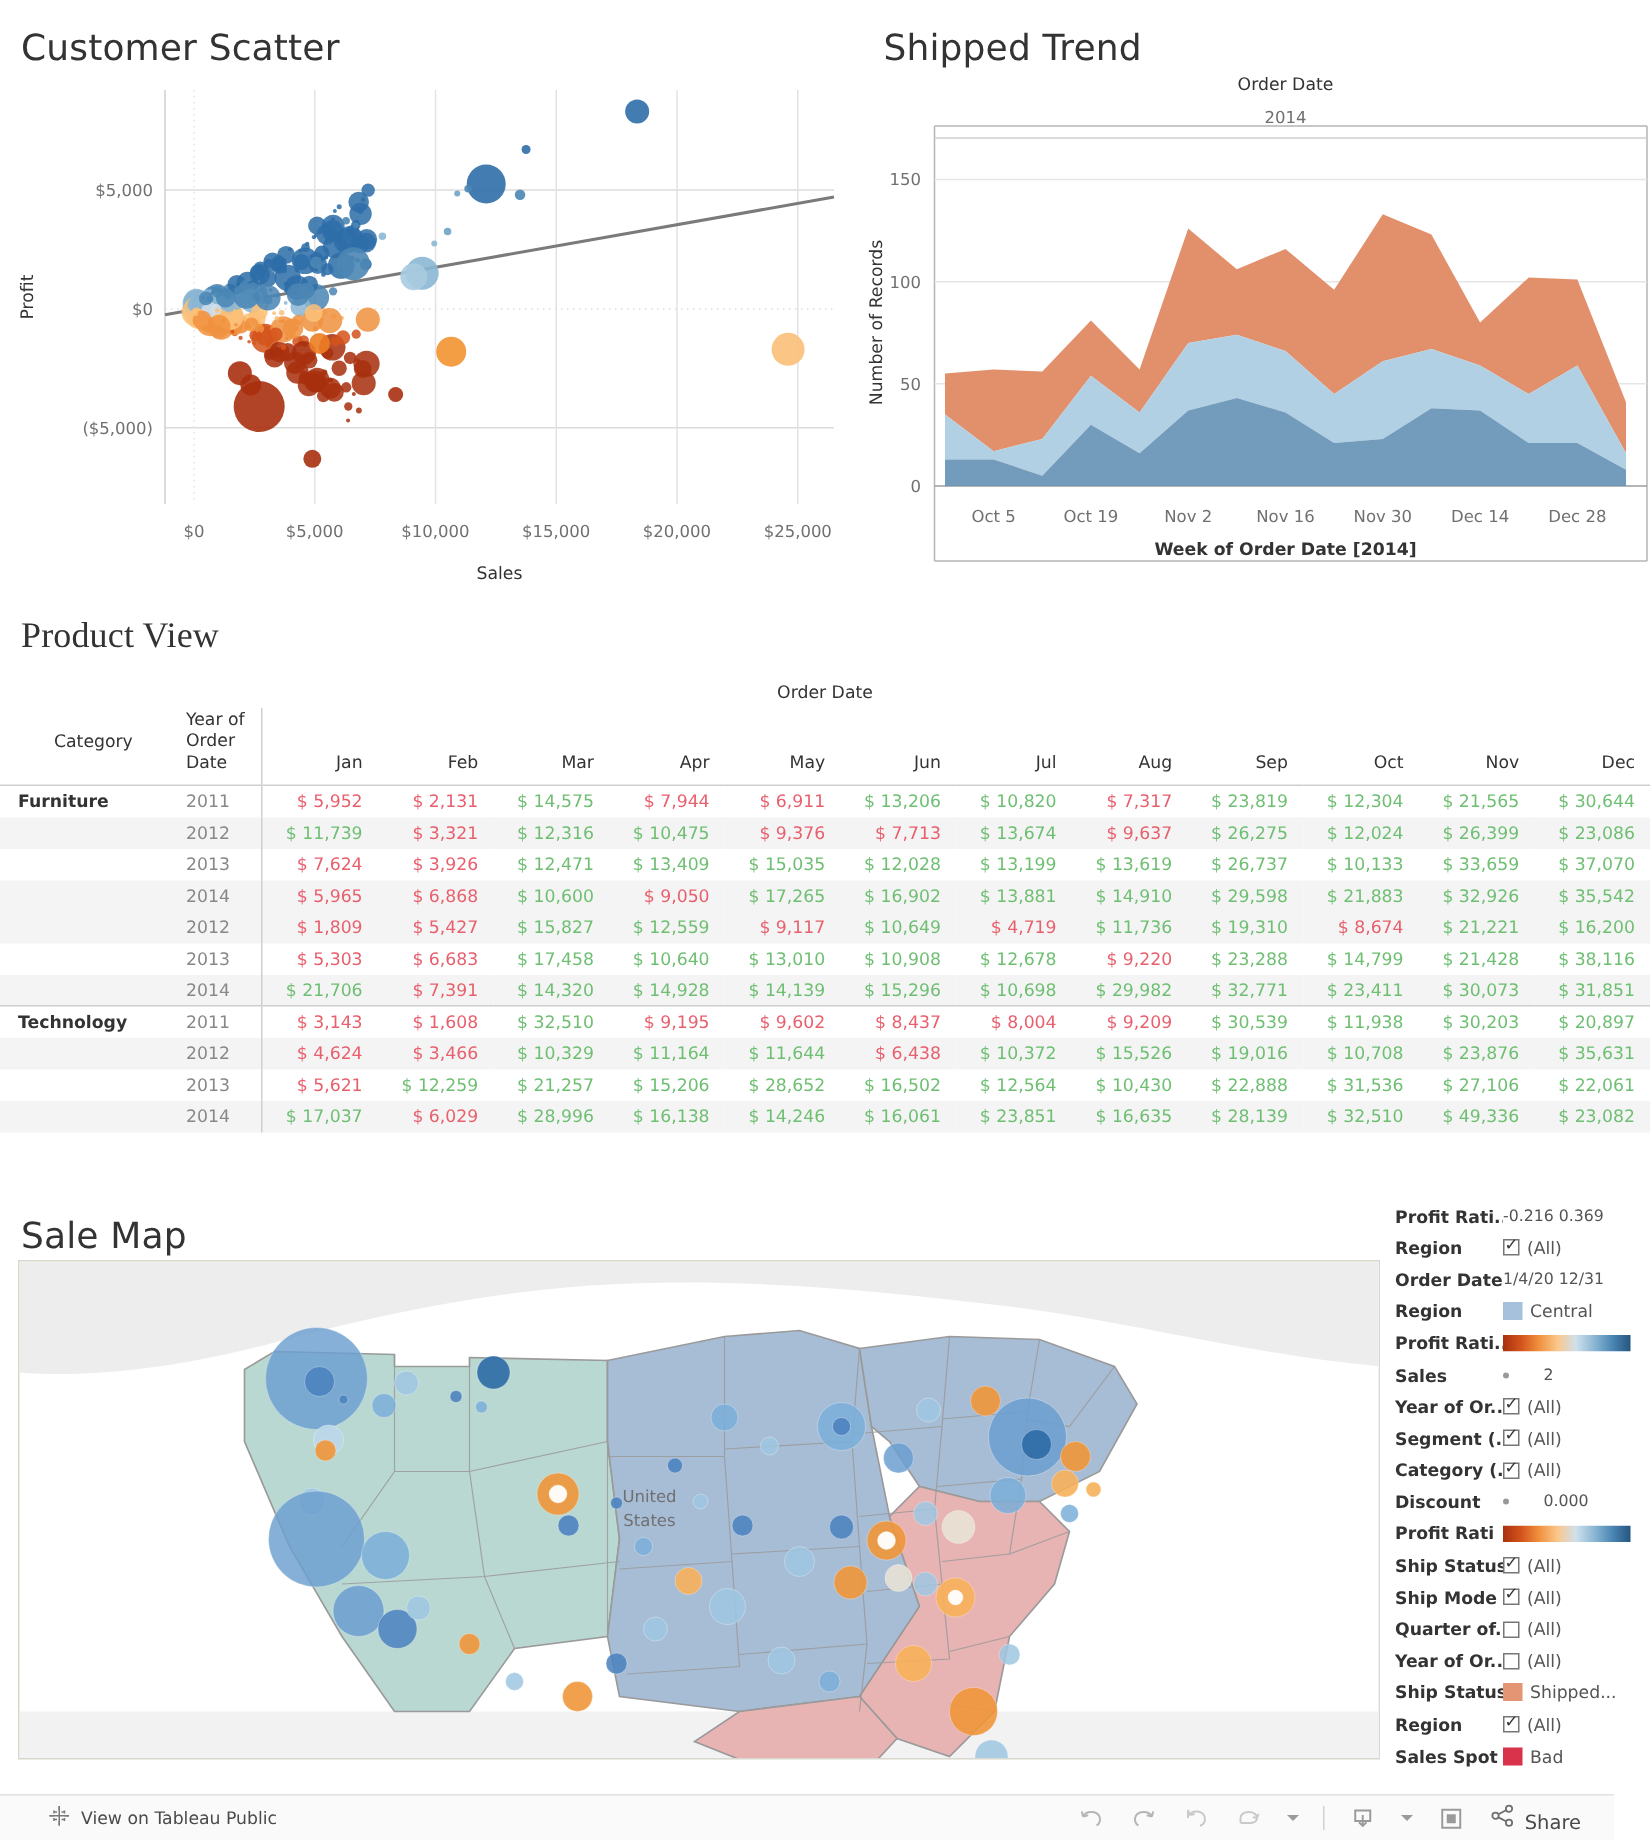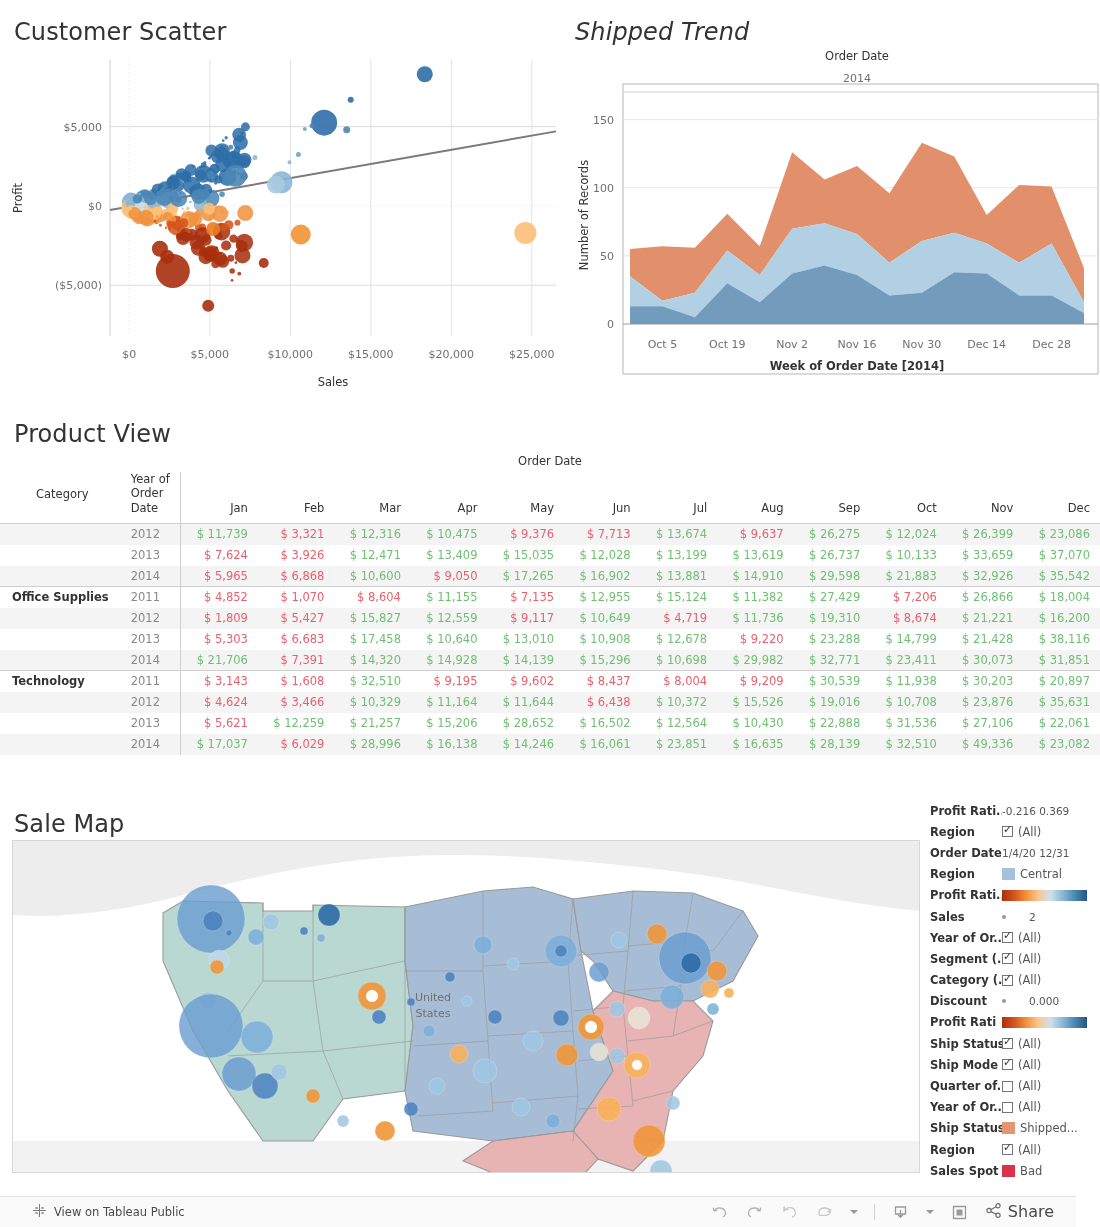--- a/index.html
+++ b/index.html
@@ -20,26 +20,26 @@
   }
 
   
   .top-row { position: absolute; left: 0; top: 0; width: 1100px; height: 400px; }
 
   .scatter-panel { position: absolute; left: 0; top: 0; width: 566px; height: 400px; }
   .scatter-panel .viz-title { position: absolute; left: 14px; top: 20px; }
   .scatter-plot { position: absolute; left: 0; top: 46px; width: 566px; height: 354px; }
 
   .trend-panel { position: absolute; left: 570px; top: 0; width: 530px; height: 400px; }
-  .trend-panel .viz-title { position: absolute; left: 5px; top: 20px; font-style: italic; }
+  .trend-panel .viz-title { position: absolute; left: 19px; top: 20px; }
   .trend-plot { position: absolute; left: 0; top: 46px; width: 530px; height: 354px; }
 
   
   .table-panel { position: absolute; left: 0; top: 404px; width: 1100px; height: 396px; }
-  .table-panel .viz-title { position: absolute; left: 14px; top: 18px; }
+  .table-panel .viz-title { position: absolute; left: 14px; top: 8px; font-family: Liberation Serif, serif; }
   .order-date-hdr {
     position: absolute; left: 0; top: 50px; width: 1100px;
     text-align: center; font-size: 11.5px; color: #333; font-weight: 400;
   }
   table.pv {
     position: absolute; left: 0; top: 68px;
     width: 1100px; border-collapse: collapse;
     font-size: 11.5px;
   }
   table.pv th {
@@ -120,21 +120,21 @@
     background: #fafafa; border-top: 1px solid #e0e0e0;
     display: flex; align-items: center;
   }
   .tb-left { display: flex; align-items: center; gap: 7px; margin-left: 32px; }
   .tb-left .tb-text { font-size: 11.5px; color: #4a4a4a; }
   .tb-right {
     margin-left: auto; display: flex; align-items: center; gap: 16px; margin-right: 22px;
   }
   .tb-icon { display: flex; align-items: center; justify-content: center; color: #b5b5b5; }
   .tb-sep { width: 1px; height: 16px; background: #d2d2d2; }
-  .tb-share { display: flex; align-items: flex-start; gap: 6px; color: #4a4a4a; font-size: 16px; }
+  .tb-share { display: flex; align-items: flex-end; gap: 6px; color: #4a4a4a; font-size: 13px; }
   .caret { width:0;height:0;border-left:4px solid transparent;border-right:4px solid transparent;border-top:4px solid #9a9a9a; }
 
   
   .ax { font-size: 11px; fill: #707070; font-family: "DejaVu Sans", sans-serif; }
   .axb { font-size: 11.5px; fill: #333333; font-family: "DejaVu Sans", sans-serif; }
 </style>
 </head>
 <body>
 
 <div class="dash">
@@ -588,20 +588,36 @@
             <th>Jun</th>
             <th>Jul</th>
             <th>Aug</th>
             <th>Sep</th>
             <th>Oct</th>
             <th>Nov</th>
             <th>Dec</th>
           </tr>
       </thead>
       <tbody id="pv-body">
+          <tr>
+            <td class="cat">Furniture</td>
+            <td class="yr">2011</td>
+            <td class="v-neg divider-col">$ 5,952</td>
+            <td class="v-neg">$ 2,131</td>
+            <td class="v-pos">$ 14,575</td>
+            <td class="v-neg">$ 7,944</td>
+            <td class="v-neg">$ 6,911</td>
+            <td class="v-pos">$ 13,206</td>
+            <td class="v-pos">$ 10,820</td>
+            <td class="v-neg">$ 7,317</td>
+            <td class="v-pos">$ 23,819</td>
+            <td class="v-pos">$ 12,304</td>
+            <td class="v-pos">$ 21,565</td>
+            <td class="v-pos">$ 30,644</td>
+          </tr>
           <tr class="alt">
             <td class="cat"></td>
             <td class="yr">2012</td>
             <td class="v-pos divider-col">$ 11,739</td>
             <td class="v-neg">$ 3,321</td>
             <td class="v-pos">$ 12,316</td>
             <td class="v-pos">$ 10,475</td>
             <td class="v-neg">$ 9,376</td>
             <td class="v-neg">$ 7,713</td>
             <td class="v-pos">$ 13,674</td>
@@ -635,36 +651,20 @@
             <td class="v-pos">$ 10,600</td>
             <td class="v-neg">$ 9,050</td>
             <td class="v-pos">$ 17,265</td>
             <td class="v-pos">$ 16,902</td>
             <td class="v-pos">$ 13,881</td>
             <td class="v-pos">$ 14,910</td>
             <td class="v-pos">$ 29,598</td>
             <td class="v-pos">$ 21,883</td>
             <td class="v-pos">$ 32,926</td>
             <td class="v-pos">$ 35,542</td>
-          </tr>
-          <tr class="grp-start">
-            <td class="cat">Office Supplies</td>
-            <td class="yr">2011</td>
-            <td class="v-neg divider-col">$ 4,852</td>
-            <td class="v-neg">$ 1,070</td>
-            <td class="v-neg">$ 8,604</td>
-            <td class="v-pos">$ 11,155</td>
-            <td class="v-neg">$ 7,135</td>
-            <td class="v-pos">$ 12,955</td>
-            <td class="v-pos">$ 15,124</td>
-            <td class="v-pos">$ 11,382</td>
-            <td class="v-pos">$ 27,429</td>
-            <td class="v-neg">$ 7,206</td>
-            <td class="v-pos">$ 26,866</td>
-            <td class="v-pos">$ 18,004</td>
           </tr>
           <tr class="alt">
             <td class="cat"></td>
             <td class="yr">2012</td>
             <td class="v-neg divider-col">$ 1,809</td>
             <td class="v-neg">$ 5,427</td>
             <td class="v-pos">$ 15,827</td>
             <td class="v-pos">$ 12,559</td>
             <td class="v-neg">$ 9,117</td>
             <td class="v-pos">$ 10,649</td>

